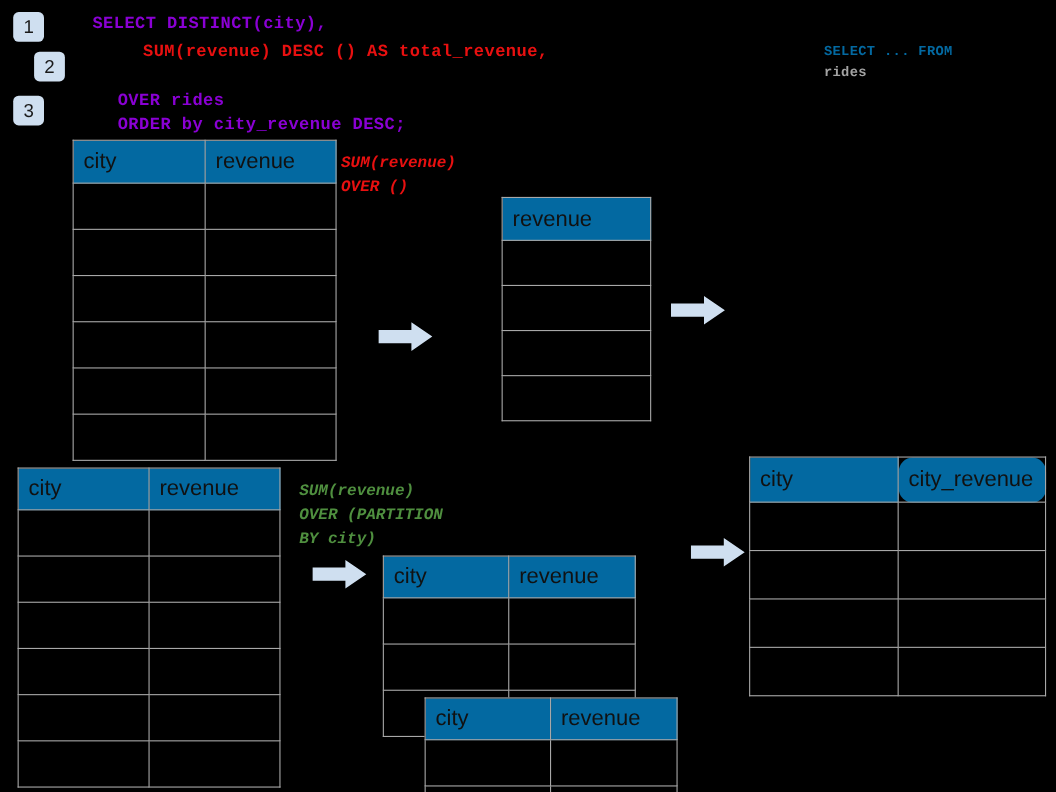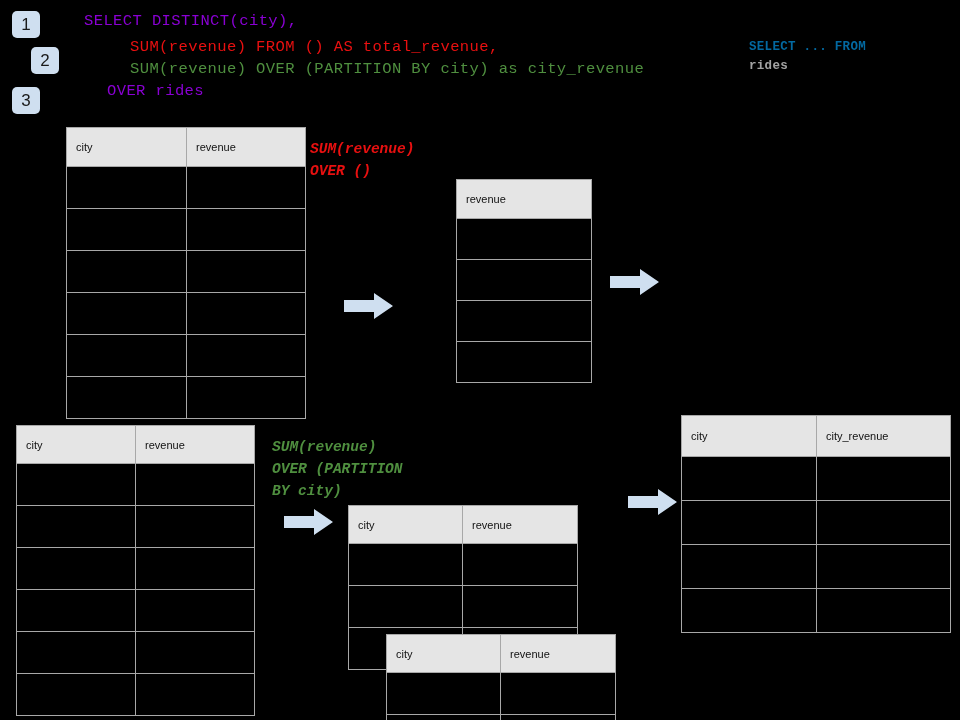--- a/index.html
+++ b/index.html
@@ -31,21 +31,21 @@
     text-align: center;
   }
 
   
   .code {
     position: absolute;
     white-space: pre;
     font-family: "Liberation Mono", monospace;
     font-size: 15.5px;
     letter-spacing: 0.4px;
-    font-weight: normal;
+    font-weight: bold;
     line-height: 22px;
   }
   .code-sm {
     position: absolute;
     white-space: pre;
     font-family: "Liberation Mono", monospace;
     font-size: 12.5px;
     letter-spacing: 0.3px;
     font-weight: bold;
     line-height: 19px;
@@ -68,47 +68,47 @@
     border-collapse: collapse;
     table-layout: fixed;
     background: #000000;
   }
   .tbl td {
     border: 1px solid #a8a8a8;
     padding: 0;
     background: #000000;
   }
   .tbl td.hd {
-    background: #e5e5e5;
+    background: #0369a1;
     color: #111111;
     font-family: "Liberation Sans", sans-serif;
-    font-size: 11px;
+    font-size: 20px;
     padding: 0 0 0 9px;
     vertical-align: middle;
     white-space: nowrap;
   }
 
   
   .arrow {
     position: absolute;
   }
 </style>
 </head>
 <body>
 
 <div id="canvas">
 
   <div class="badge" style="left:12px; top:11px;">1</div>
   <div class="badge" style="left:31px; top:47px;">2</div>
   <div class="badge" style="left:12px; top:87px;">3</div>
 
   <div class="code" style="left:84px; top:10px; color:#8a00d4;">SELECT DISTINCT(city),</div>
-  <div class="code" style="left:130px; top:36px; color:#e81010;">SUM(revenue) FROM () AS total_revenue,</div>
-  <div class="code" style="left:130px; top:58px; color:#4f8f3f;">SUM(revenue) OVER (PARTITION BY city) as city_revenue</div>
+  <div class="code" style="left:130px; top:36px; color:#e81010;">SUM(revenue) DESC () AS total_revenue,</div>
   <div class="code" style="left:107px; top:80px; color:#8a00d4;">OVER rides</div>
+  <div class="code" style="left:107px; top:102px; color:#8a00d4;">ORDER by city_revenue DESC;</div>
 
   <div class="code-sm" style="left:749px; top:38px; color:#0369a1;">SELECT ... FROM</div>
   <div class="code-sm" style="left:749px; top:57px; color:#a3a3a3;">rides</div>
 
   <div class="annot" style="left:310px; top:138px; color:#e81010;">SUM(revenue)
 OVER ()</div>
 
   <div class="annot" style="left:272px; top:436px; color:#4f8f3f;">SUM(revenue)
 OVER (PARTITION
 BY city)</div>
@@ -257,21 +257,21 @@
   </table>
 
   <table class="tbl" style="left:681px; top:415px; width:269px;">
     <colgroup>
         <col style="width:135px">
         <col style="width:134px">
       </colgroup>
     <tbody>
       <tr>
         <td class="hd" style="height:40px;">city</td>
-        <td class="hd" style="height:40px;">city_revenue</td>
+        <td class="hd" style="height:40px;border-radius:13px;">city_revenue</td>
       </tr>
       <tr>
         <td style="height:43px;"></td>
         <td></td>
         </tr>
       <tr>
         <td style="height:43px;"></td>
         <td></td>
         </tr>
       <tr>

